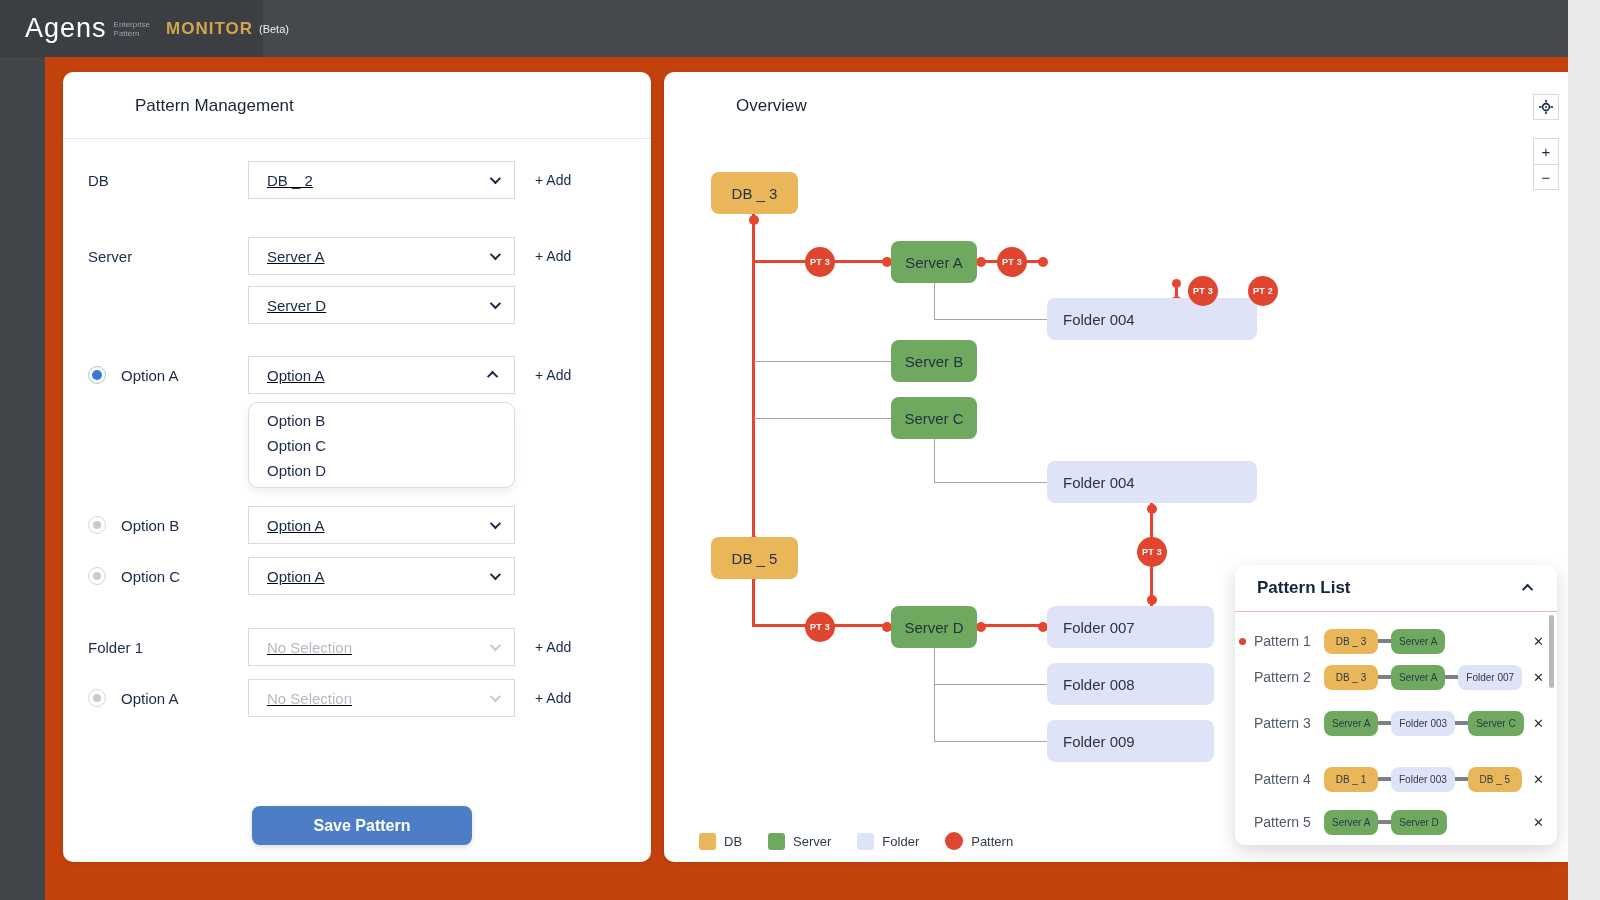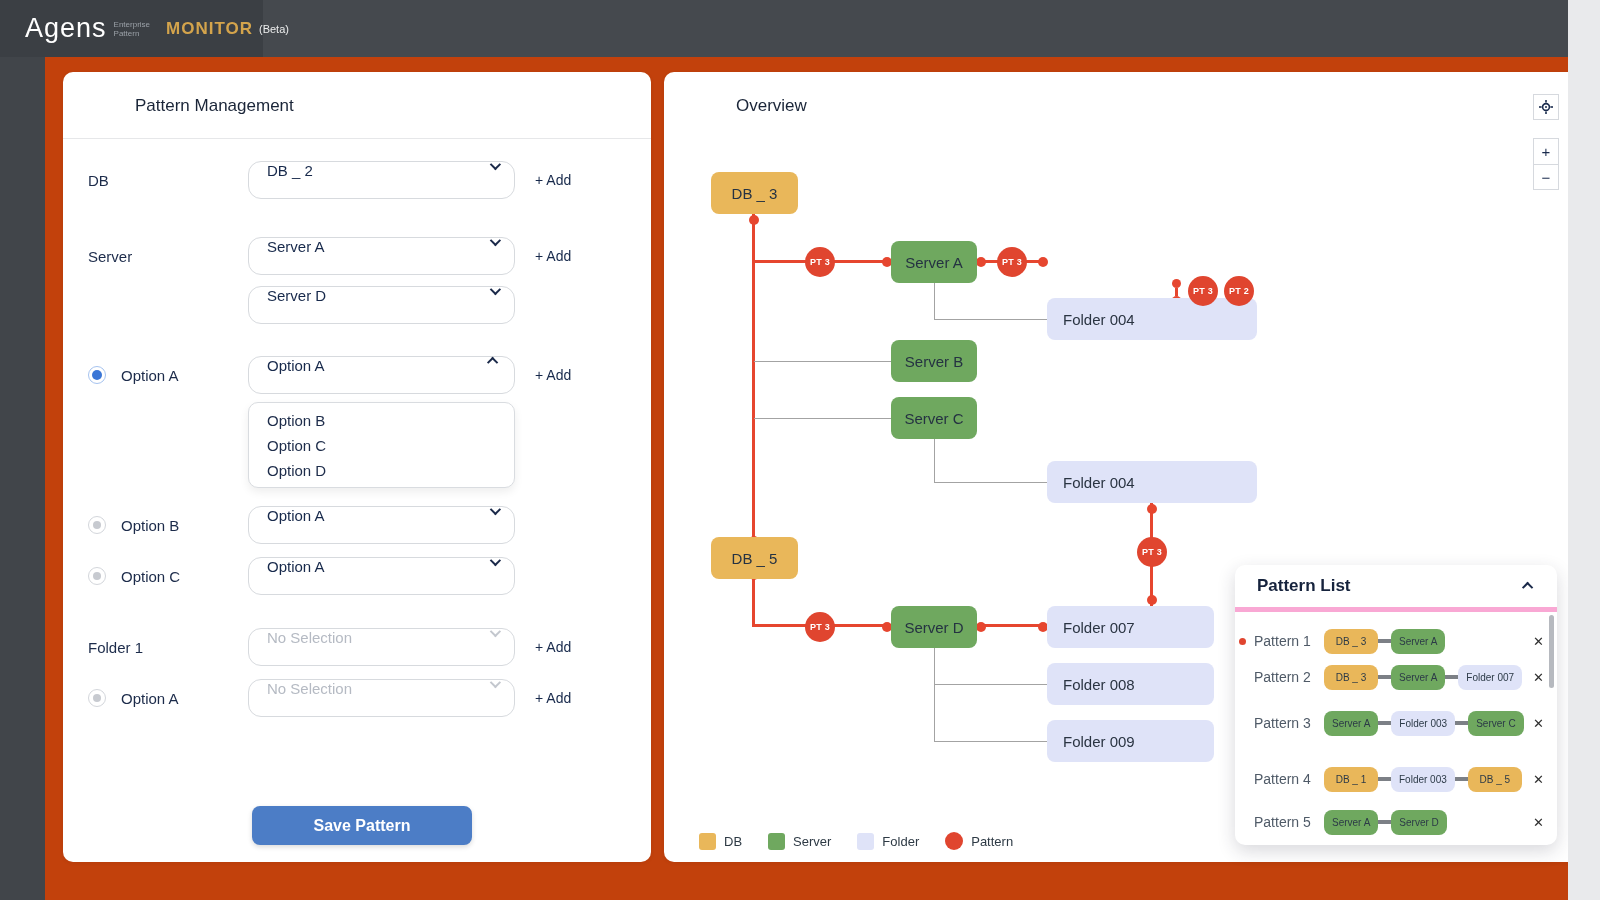--- a/index.html
+++ b/index.html
@@ -28,21 +28,21 @@
 
   
   .row { position:absolute; left:0; width:100%; height:38px; }
   .flabel { position:absolute; left:25px; top:50%; transform:translateY(-50%); font-size:15px; color:#1c2b4a; }
   .has-radio .flabel { left:58px; }
   .radio { position:absolute; left:25px; top:50%; transform:translateY(-50%); width:18px; height:18px; border-radius:50%; background:#fff; }
   .radio.sel { border:1px solid #a6c3ef; }
   .radio.sel::after { content:''; position:absolute; inset:3px; border-radius:50%; background:#3b76d6; }
   .radio.unsel { border:1px solid #d3d6db; }
   .radio.unsel::after { content:''; position:absolute; inset:4px; border-radius:50%; background:#c7cad0; }
-  .select { position:absolute; left:185px; width:267px; height:38px; border:1px solid #d7dade; border-radius:13px; background:#fff; display:flex; align-items:flex-start; padding:0 16px 0 18px; cursor:pointer; }
+  .select { position:absolute; left:185px; width:267px; height:38px; border:1px solid #d7dade; border-radius:0; background:#fff; display:flex; align-items:center; padding:0 16px 0 18px; cursor:pointer;text-decoration:underline; }
   .sval { font-size:15px; color:#17294b; flex:1; }
   .select.ph .sval { color:#b5bac3; }
   .chev { width:8px; height:8px; border-right:2px solid #1b2a4a; border-bottom:2px solid #1b2a4a; transform:rotate(45deg) translateY(-2px); }
   .chev.up { transform:rotate(-135deg) translateY(-2px); }
   .select.ph .chev { border-color:#c3c7ce; }
   .add { position:absolute; left:472px; top:50%; transform:translateY(-50%); font-size:14px; color:#17294b; cursor:pointer; white-space:nowrap; }
   .optlist { position:absolute; left:185px; top:330px; width:267px; height:86px; background:#fff; border:1px solid #d9dce0; border-radius:10px; box-shadow:0 4px 10px rgba(0,0,0,0.07); display:flex; flex-direction:column; justify-content:center; padding-left:18px; z-index:2; }
   .opt { font-size:15px; color:#1d2c4a; line-height:25px; cursor:pointer; }
   .save-btn { position:absolute; left:189px; top:734px; width:220px; height:39px; background:#4c7dc6; color:#fff; font-size:16px; font-weight:700; border:none; border-radius:8px; cursor:pointer; box-shadow:0 2px 5px rgba(0,0,0,0.15); font-family:inherit; }
 
@@ -68,21 +68,21 @@
   .dumb .ddot { width:9px; height:9px; border-radius:50%; background:#e6462f; }
   .dumb .dline { width:3px; height:8px; background:#e6462f; }
 
   .legend { position:absolute; left:35px; top:760px; display:flex; align-items:center; font-size:13px; color:#2e3a45; }
   .lg-sq { display:inline-block; width:17px; height:17px; border-radius:3px; margin-right:8px; }
   .lg-ci { display:inline-block; width:18px; height:18px; border-radius:50%; margin-right:8px; }
   .lg-item { display:flex; align-items:center; margin-right:26px; }
 
   
   .plist { position:absolute; left:1235px; top:565px; width:322px; height:280px; background:#fff; border-radius:10px; box-shadow:0 6px 18px rgba(40,40,60,0.18); z-index:5; }
-  .pl-head { height:47px; display:flex; align-items:center; padding:0 24px 0 22px; border-bottom:5px solid #f9a8d4; }
+  .pl-head { height:47px; display:flex; align-items:center; padding:0 24px 0 22px; border-bottom:1px solid #f9a8d4; }
   .pl-title { font-size:17px; font-weight:700; color:#16233d; }
   .pl-head .chev { margin-left:auto; border-color:#1b2a4a; cursor:pointer; }
   .pl-row { position:absolute; left:0; width:100%; height:46px; display:flex; align-items:center; padding-left:4px; }
   .pl-bullet { width:7px; height:7px; border-radius:50%; background:#e0452f; margin-right:8px; flex:none; }
   .pl-bullet.off { visibility:hidden; }
   .pl-label { width:70px; flex:none; font-size:14px; color:#4f5a67; }
   .chip { height:25px; min-width:54px; padding:0 8px; border-radius:8px; display:inline-flex; align-items:center; justify-content:center; font-size:10px; color:#2c3a47; flex:none; }
   .chip.db { background:#e9b75a; }
   .chip.server { background:#6fa85f; }
   .chip.folder { background:#dfe3f8; }
@@ -258,21 +258,21 @@
       <div class="node folder" style="left:383px;top:389px">Folder 004</div>
       <div class="node db" style="left:47px;top:465px">DB _ 5</div>
       <div class="node server" style="left:227px;top:534px">Server D</div>
       <div class="node folder narrow" style="left:383px;top:534px">Folder 007</div>
       <div class="node folder narrow" style="left:383px;top:591px">Folder 008</div>
       <div class="node folder narrow" style="left:383px;top:648px">Folder 009</div>
 
       <div class="ptb" style="left:141px;top:175px">PT 3</div>
       <div class="ptb" style="left:333px;top:175px">PT 3</div>
       <div class="ptb" style="left:524px;top:204px">PT 3</div>
-      <div class="ptb" style="left:560px;top:204px">PT 2</div>
+      <div class="ptb" style="left:584px;top:204px">PT 2</div>
       <div class="ptb" style="left:473px;top:465px">PT 3</div>
       <div class="ptb" style="left:141px;top:540px">PT 3</div>
     </div>
 
     <div class="legend">
       <span class="lg-item">
         <i class="lg-sq" style="background:#e9b75a"></i>
         <span>DB</span>
       </span>
       <span class="lg-item">

